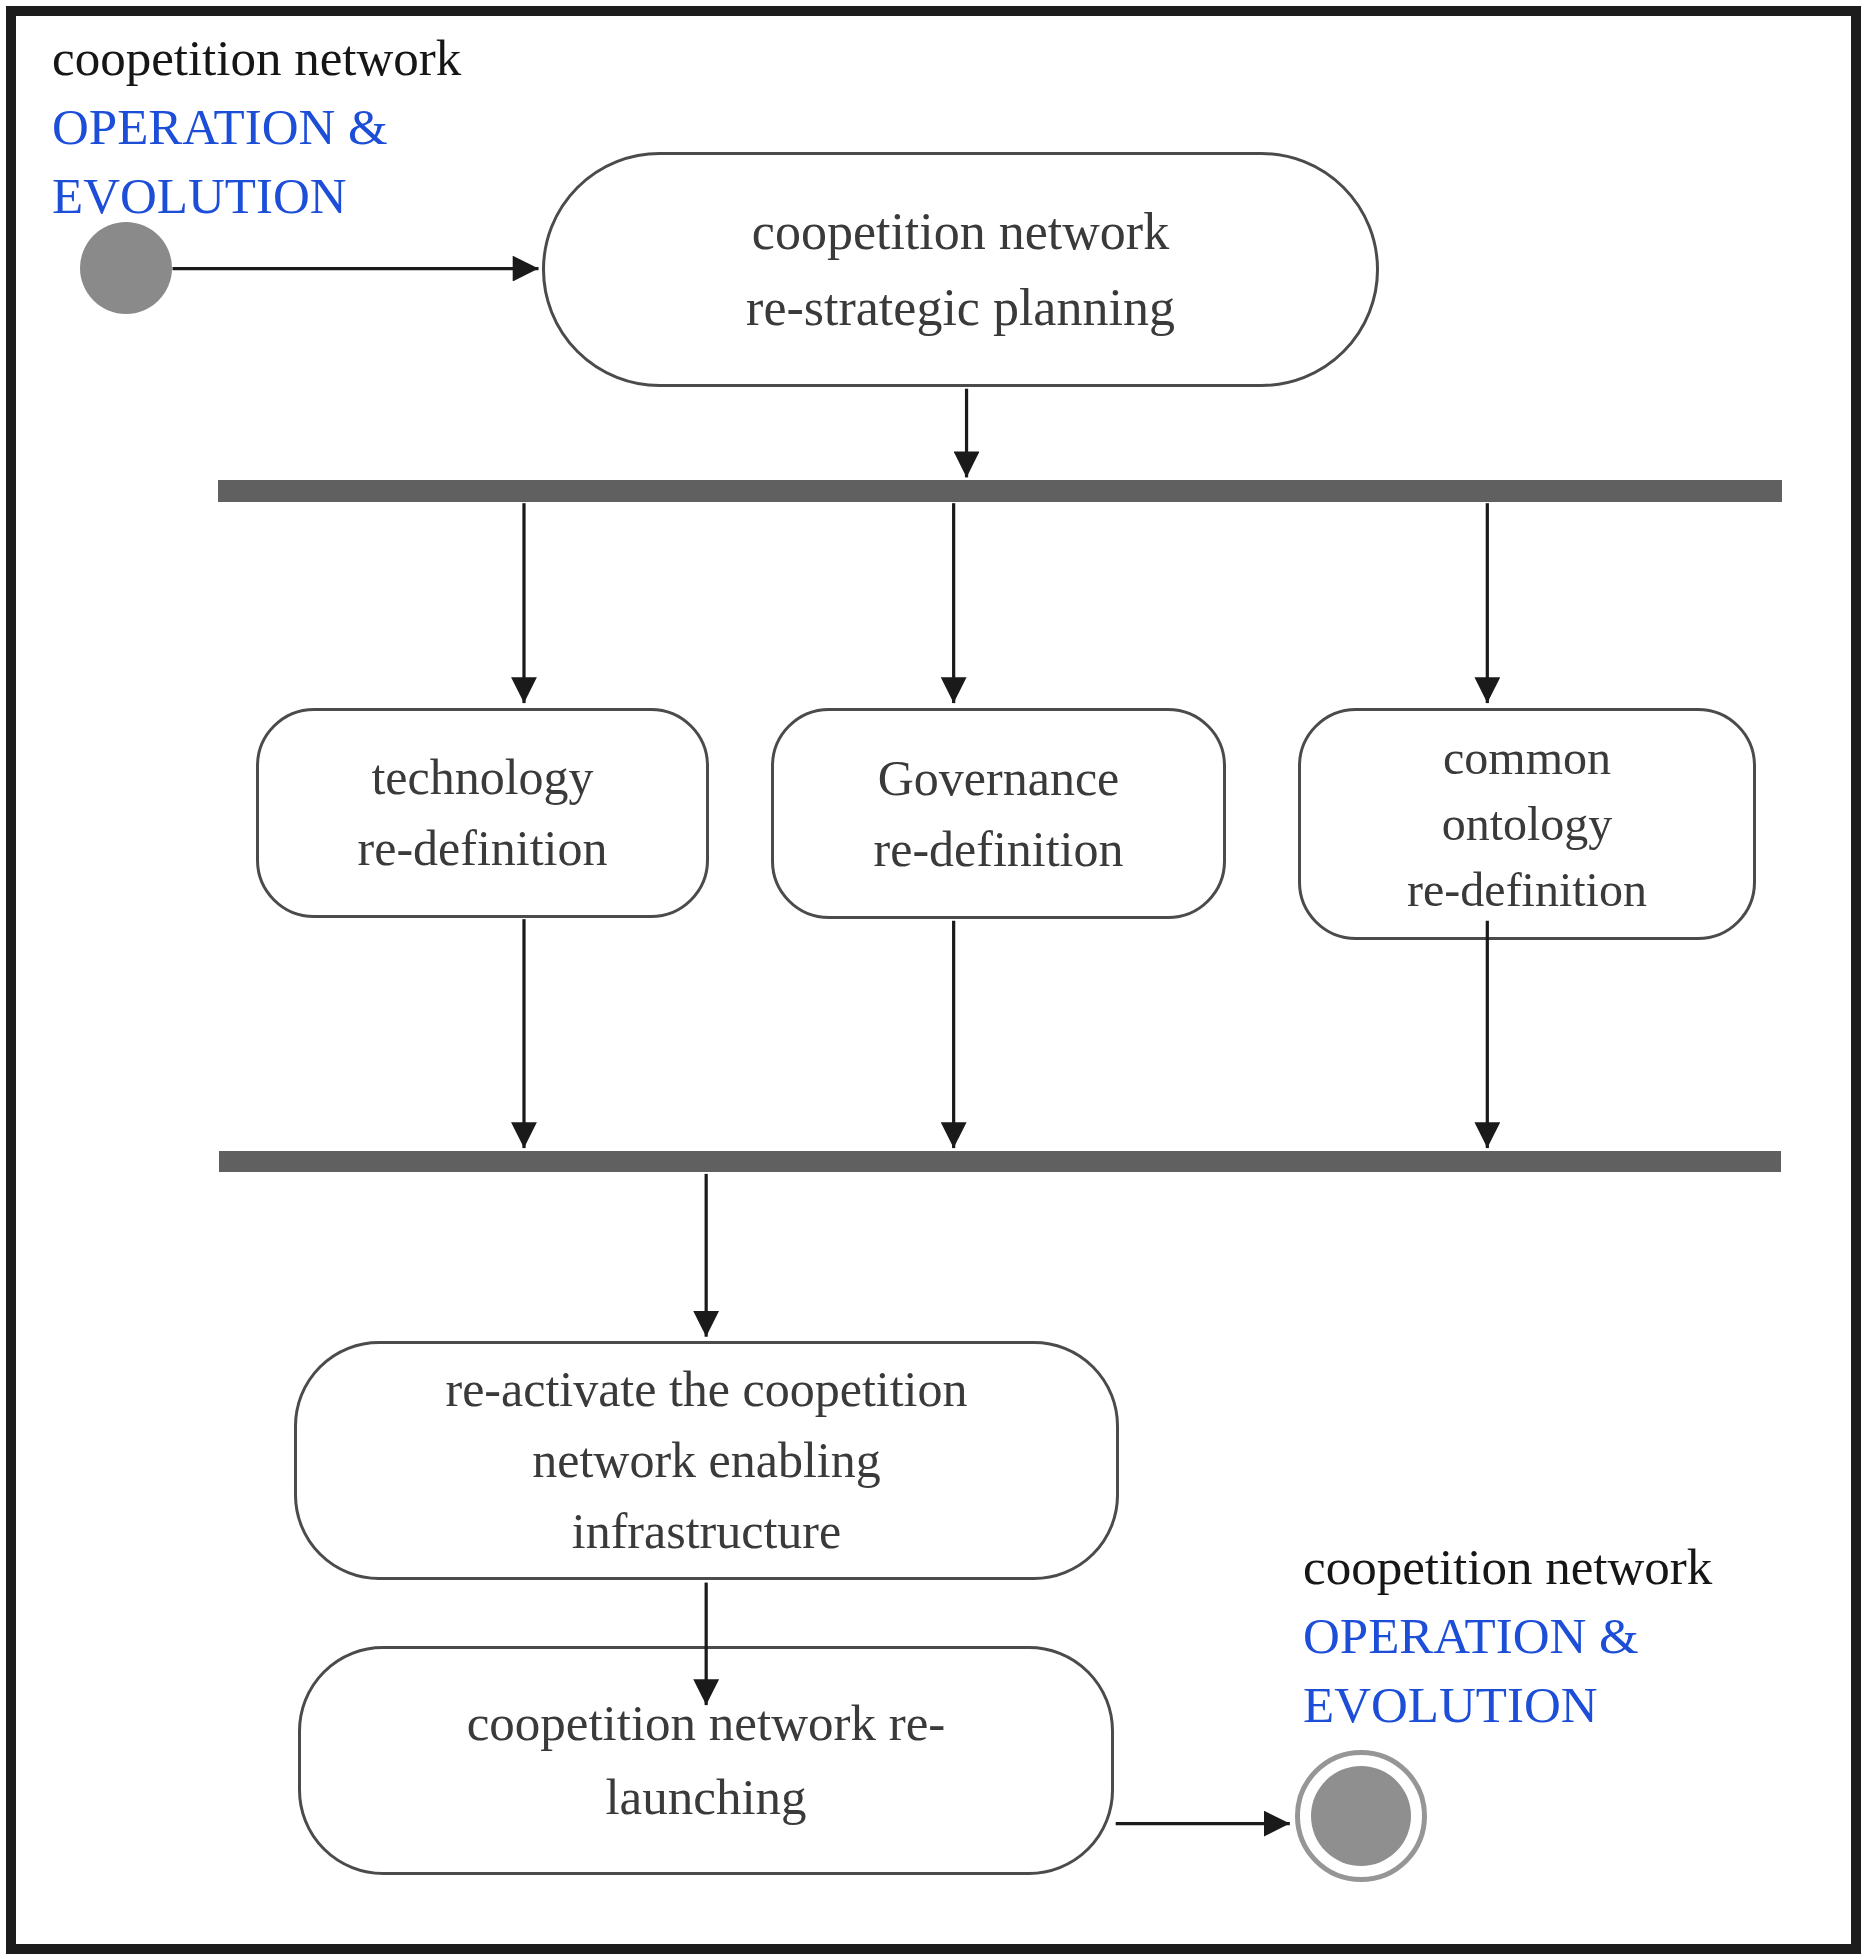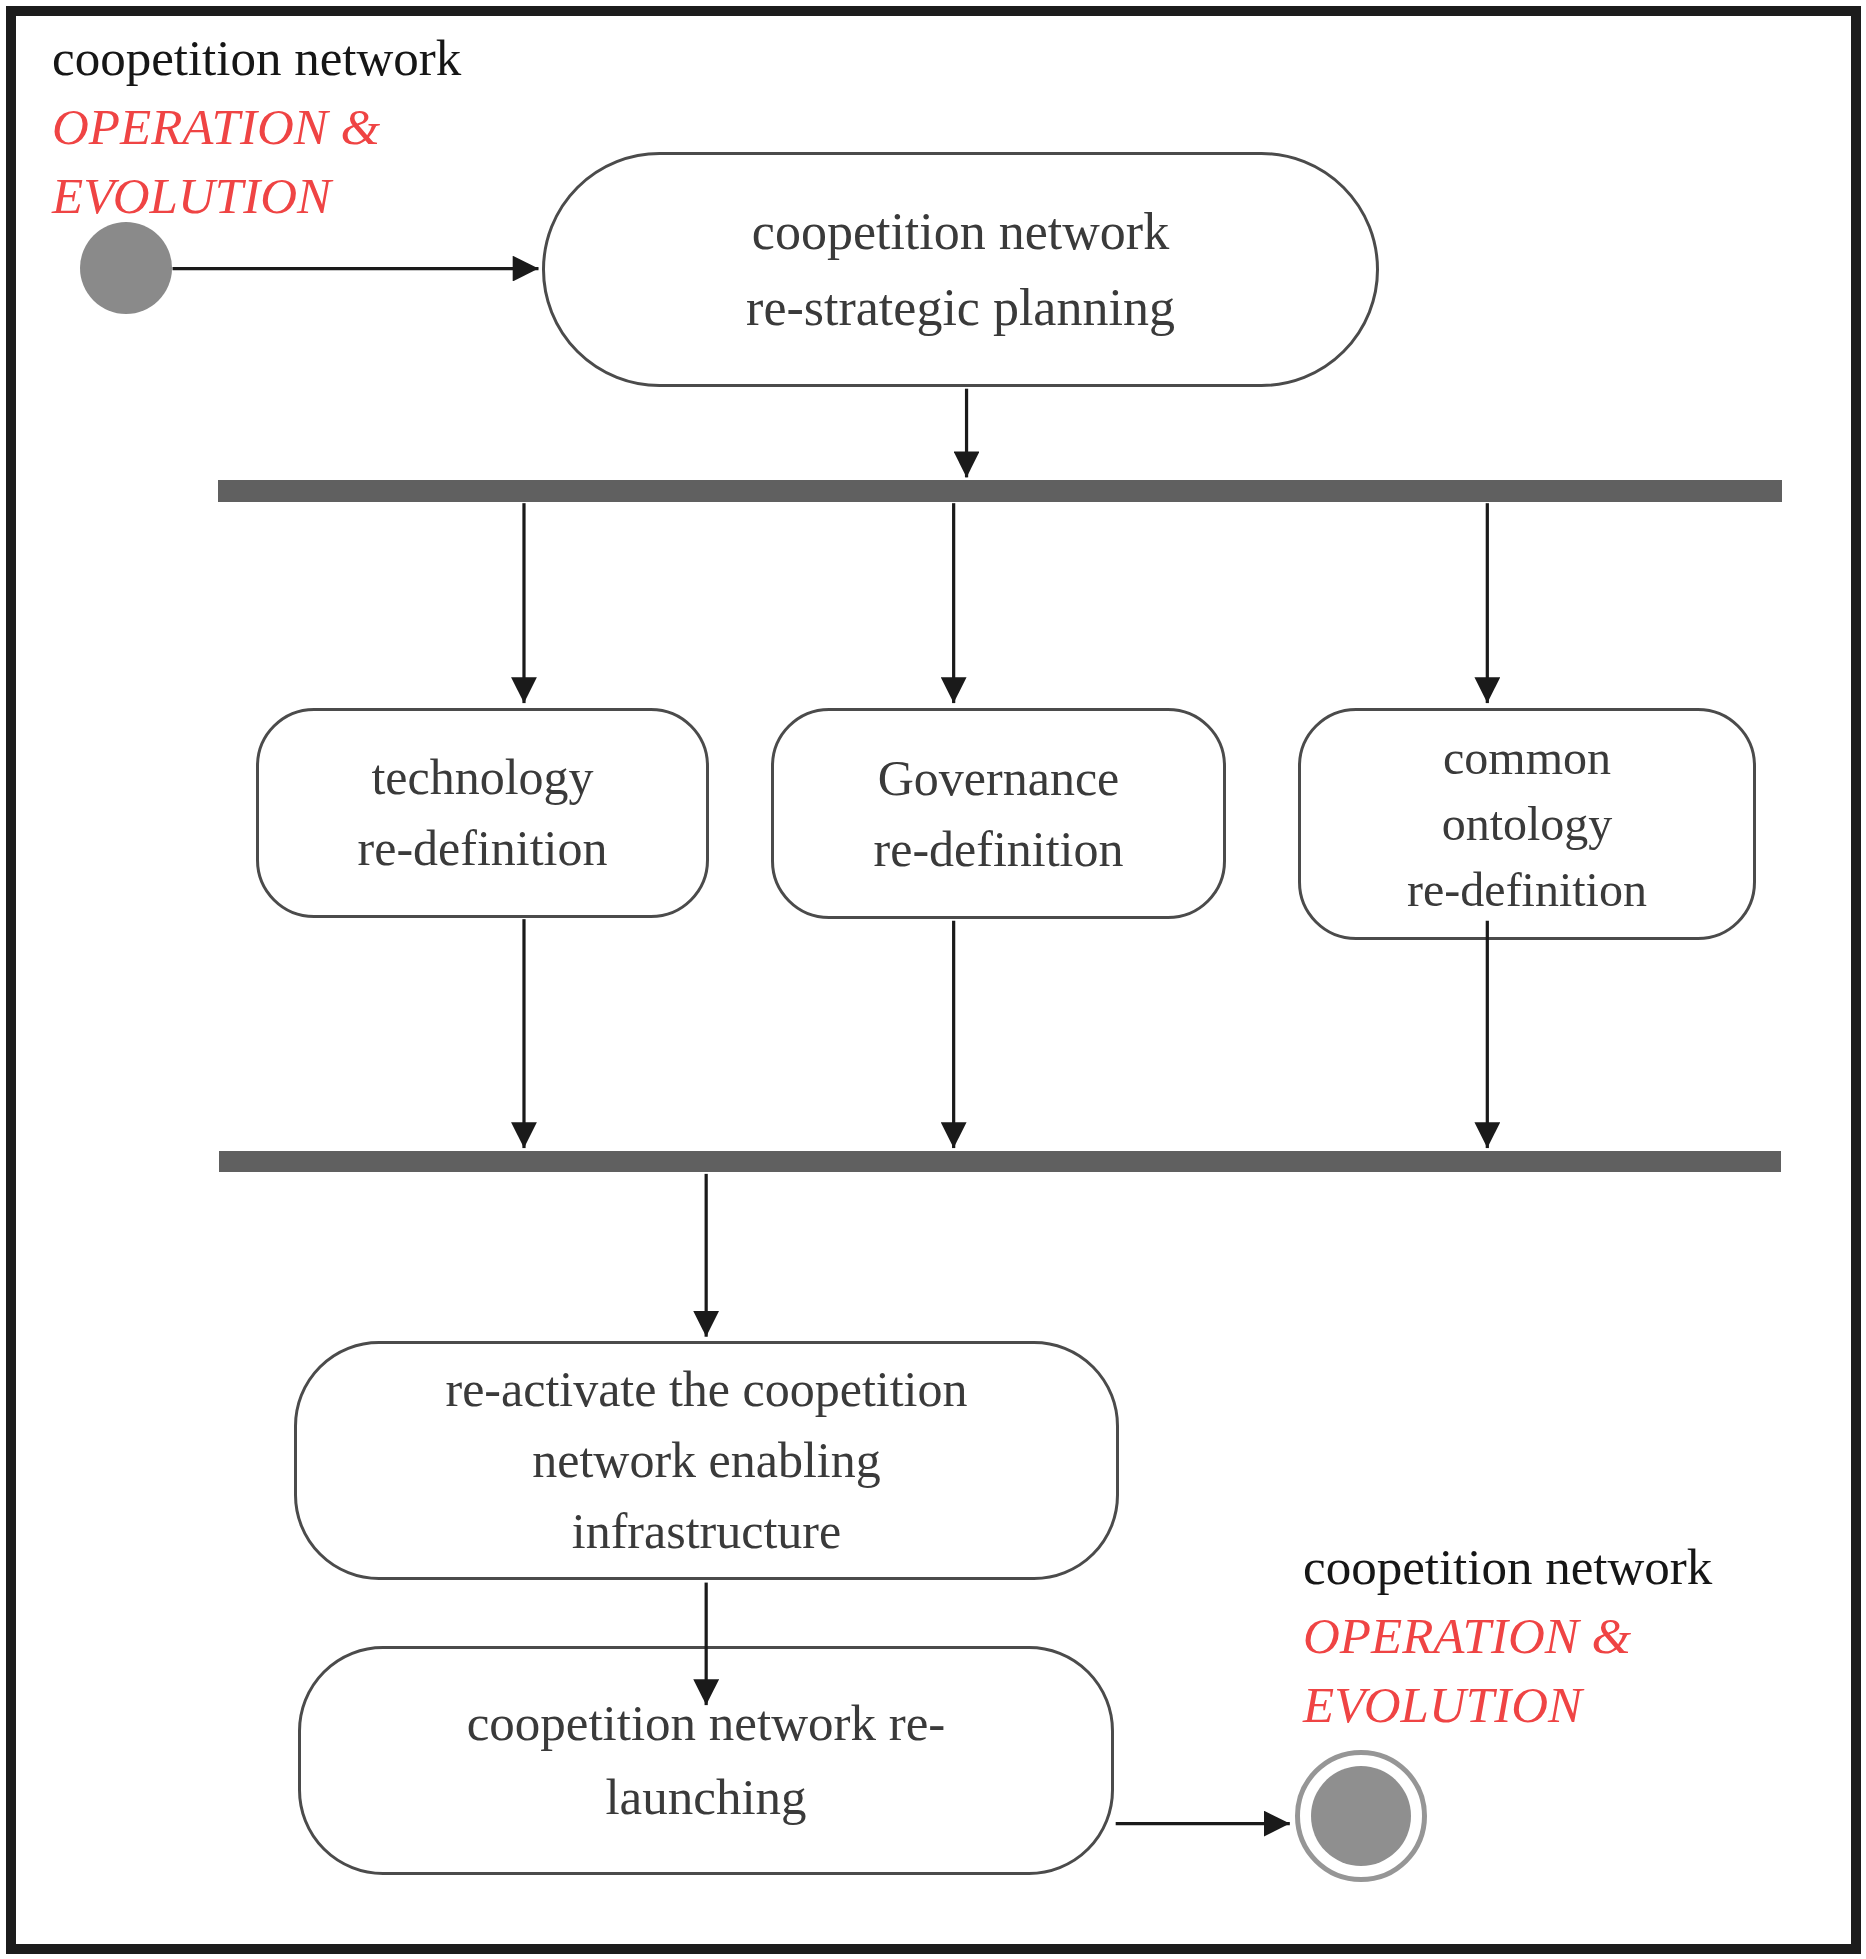--- a/index.html
+++ b/index.html
@@ -11,21 +11,21 @@
     overflow:hidden;
   }
   .frame{
     position:absolute;left:6.4px;top:6.4px;right:6.4px;bottom:6.4px;
     border:10.5px solid #1c1c1c;
     background:#ffffff;
     box-sizing:border-box;
   }
   .label-block{position:absolute;line-height:69px;font-size:51px;white-space:nowrap;}
   .label-line1{color:#161616;}
-  .label-line2,.label-line3{color:#ef4444;font-style:italic;}
+  .label-line2,.label-line3{color:#1d4ed8;}
   .activity{
     position:absolute;
     box-sizing:border-box;
     background:#ffffff;
     border:3.2px solid #4b4b4b;
     display:flex;align-items:center;justify-content:center;
     text-align:center;
     color:#3a3a3a;
     white-space:pre-line;
   }

